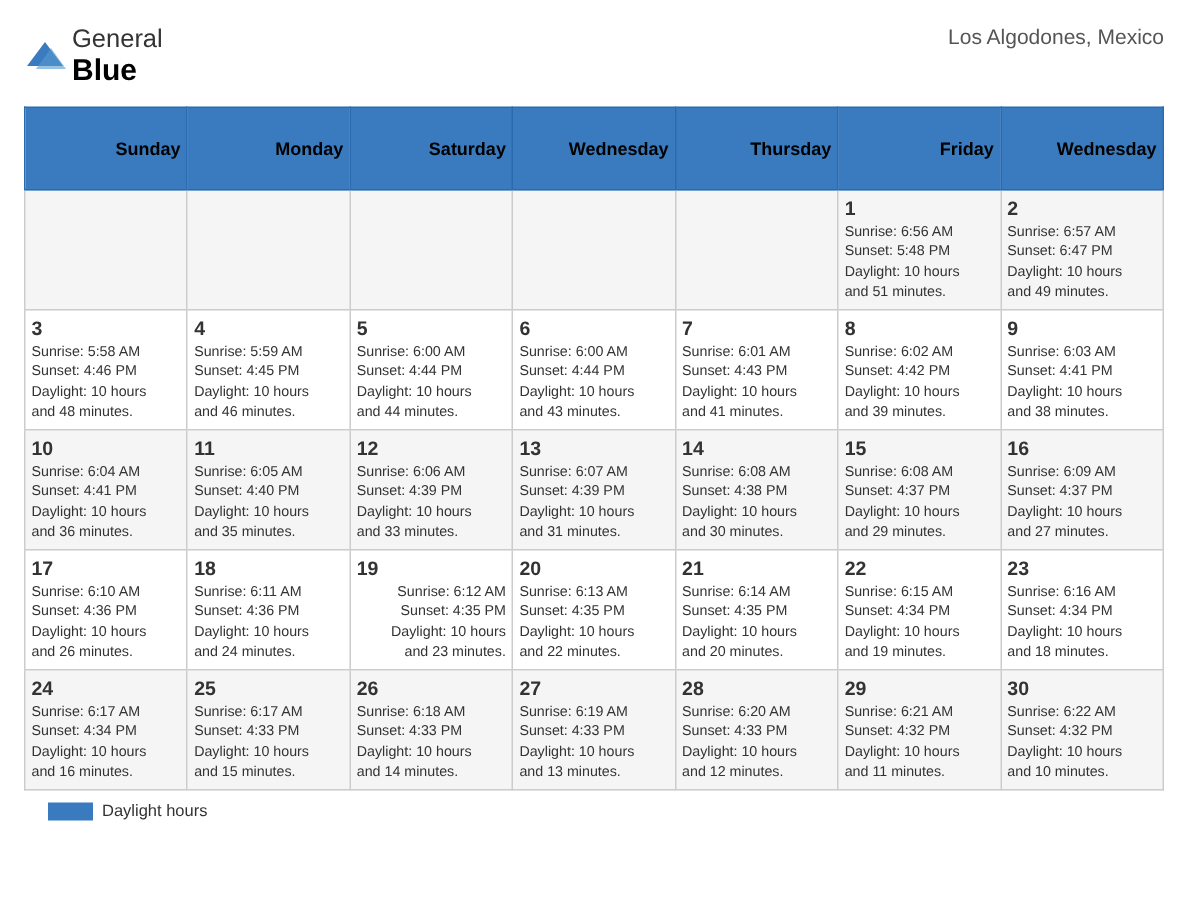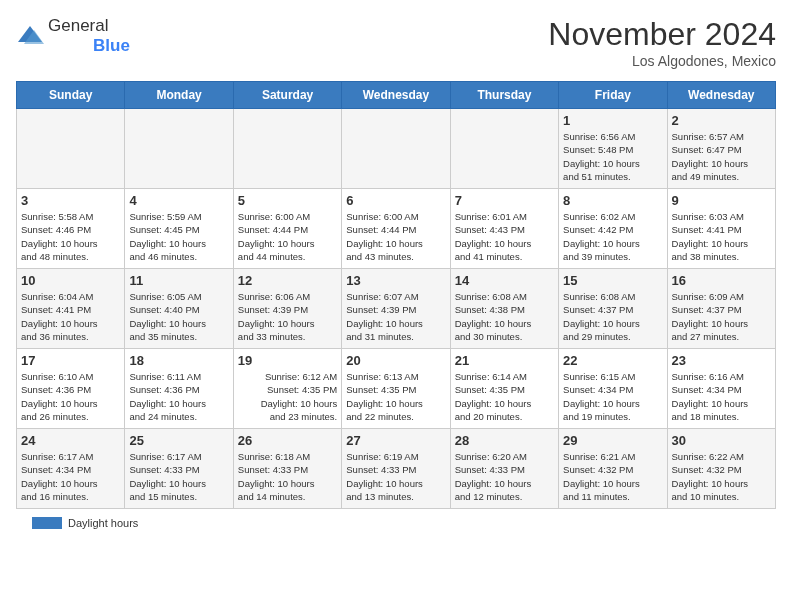--- a/index.html
+++ b/index.html
@@ -37,25 +37,25 @@
       font-size: 14px;
       color: #555;
     }
     table {
       width: 100%;
       border-collapse: collapse;
       table-layout: fixed;
     }
     thead th {
       background-color: #3a7bbf;
-      color: #ffffff;
+      color: #000000;
       font-size: 12px;
       font-weight: bold;
-      padding: 6px 4px;
-      text-align: center;
+      padding: 20px 4px;
+      text-align: right;
       border: 1px solid #2a6aaf;
     }
     td {
       vertical-align: top;
       padding: 4px 4px;
       font-size: 10px;
       color: #333;
       border: 1px solid #ccc;
       height: 80px;
       background: #fff;
@@ -88,25 +88,24 @@
 <body>
 
 <div class="header">
   <div class="logo">
     <svg class="logo-icon" viewBox="0 0 28 28" xmlns="http://www.w3.org/2000/svg">
       <polygon points="14,4 26,20 2,20" fill="#3a7bbf"></polygon>
       <polygon points="18,8 28,22 8,22" fill="#5599d0" opacity="0.6"></polygon>
     </svg>
     <div>
       <span style="font-size:17px;font-weight:normal;color:#333;">General</span><br>
-      <span style="font-size:17px;font-weight:bold;color:#3b82f6;margin-left:45px;">Blue</span>
+      <span style="font-size:20px;font-weight:bold;color:#000000;">Blue</span>
     </div>
   </div>
   <div class="title-block">
-    <div class="month-title">November 2024</div>
     <div class="location">Los Algodones, Mexico</div>
   </div>
 </div>
 
 <table>
   <thead>
     <tr id="header-row">
         <th>Sunday</th>
         <th>Monday</th>
         <th>Saturday</th>

